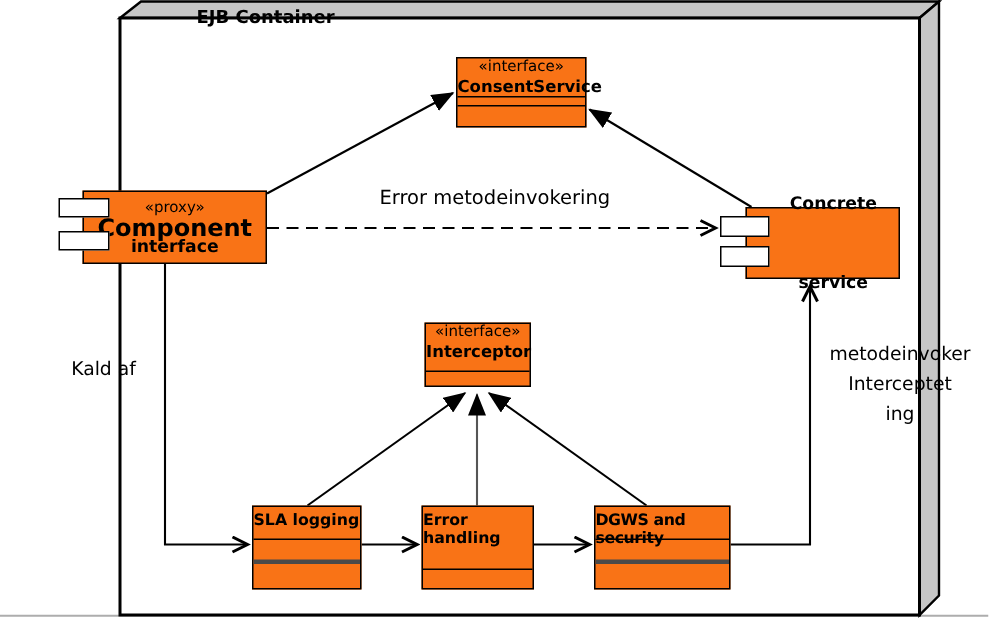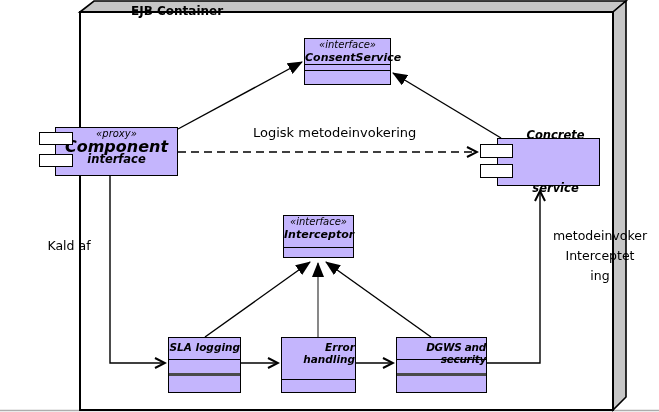--- a/index.html
+++ b/index.html
@@ -5,39 +5,39 @@
   html,body{margin:0;padding:0;}
   body{
     width:659px;height:412px;position:relative;overflow:hidden;
     background:#ffffff;
     font-family:"DejaVu Sans","Liberation Sans",sans-serif;
     color:#000;
   }
   #stage{position:absolute;inset:0;}
   svg.lines{position:absolute;left:0;top:0;z-index:1;}
   .uml-box{
-    position:absolute;z-index:2;background:#c4b5fd;
+    position:absolute;z-index:2;background:#f97316;
     border:1.5px solid #000;box-sizing:border-box;
-    display:flex;flex-direction:column;font-style:italic;
+    display:flex;flex-direction:column;
   }
   .uml-head{text-align:center;box-sizing:border-box;}
   .stereo{font-size:10px;line-height:12px;letter-spacing:0;}
   .bname{font-size:11px;font-weight:bold;line-height:13px;}
   .sep{border-top:1.3px solid #000;}
   .thicksep{height:3px;background:#4a4a4a;}
   .comp{flex:0 0 auto;}
   .grow{flex:1 1 auto;}
   .port{
     position:absolute;z-index:3;background:#fff;
     border:1.5px solid #000;box-sizing:border-box;
   }
   .freelabel{position:absolute;z-index:2;font-size:12.5px;line-height:19px;}
   .titlelabel{position:absolute;z-index:2;font-size:12px;font-weight:bold;}
   .classtitle{
-    font-size:10.5px;font-weight:bold;text-align:right;
+    font-size:10.5px;font-weight:bold;text-align:left;
     padding-top:3px;height:21px;box-sizing:border-box;
   }
   .centered{text-align:center;}
 </style>
 </head>
 <body>
 
 <div id="stage">
 
   <svg class="lines" width="659" height="412" viewBox="0 0 659 412">
@@ -80,21 +80,21 @@
 
   <div class="uml-box" style="left:304px;top:38px;width:87px;height:47px;">
     <div class="uml-head" style="height:25px;">
       <div class="stereo">«interface»</div>
       <div class="bname">ConsentService</div>
     </div>
     <div class="comp sep" style="height:5px;"></div>
     <div class="grow sep"></div>
   </div>
 
-  <div class="uml-box" style="left:55px;top:127px;width:123px;height:49px;">
+  <div class="uml-box" style="left:55px;top:127px;width:123px;height:49px;justify-content:center;">
     <div class="uml-head">
       <div class="stereo">«proxy»</div>
       <div class="bname" style="font-size:16px;">Component</div>
       <div class="bname" style="font-size:11.5px;">interface</div>
     </div>
   </div>
   <div class="port" style="left:39px;top:132px;width:34px;height:13px;"></div>
   <div class="port" style="left:39px;top:154px;width:34px;height:13px;"></div>
 
   <div class="uml-box" style="left:497px;top:138px;width:103px;height:48px;justify-content:center;">
@@ -128,21 +128,21 @@
     <div class="grow"></div>
   </div>
 
   <div class="uml-box" style="left:396px;top:337px;width:91px;height:56px;">
     <div class="classtitle sep" style="border-top:none;letter-spacing:-0.3px;">DGWS and security</div>
     <div class="comp sep" style="height:13px;"></div>
     <div class="thicksep"></div>
     <div class="grow"></div>
   </div>
 
-  <div class="freelabel" style="left:253px;top:123px;font-size:13px;">Logisk metodeinvokering</div>
+  <div class="freelabel" style="left:253px;top:123px;font-size:13px;">Error metodeinvokering</div>
 
   <div class="freelabel centered" style="left:4px;top:236px;width:84px;margin-left:23px;">
     <div>Kald af</div>
   </div>
 
   <div class="freelabel centered" style="left:545px;top:226px;width:110px;line-height:20px;">
     <div>metodeinvoker</div>
     <div>Interceptet</div>
     <div>ing</div>
   </div>

